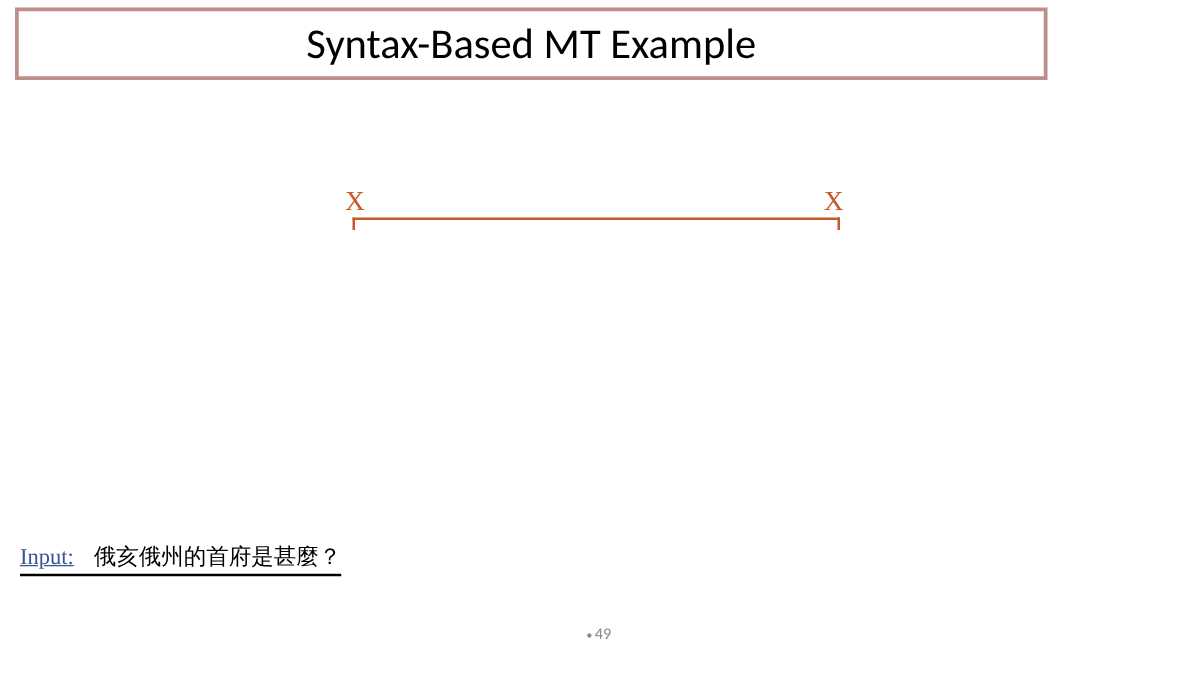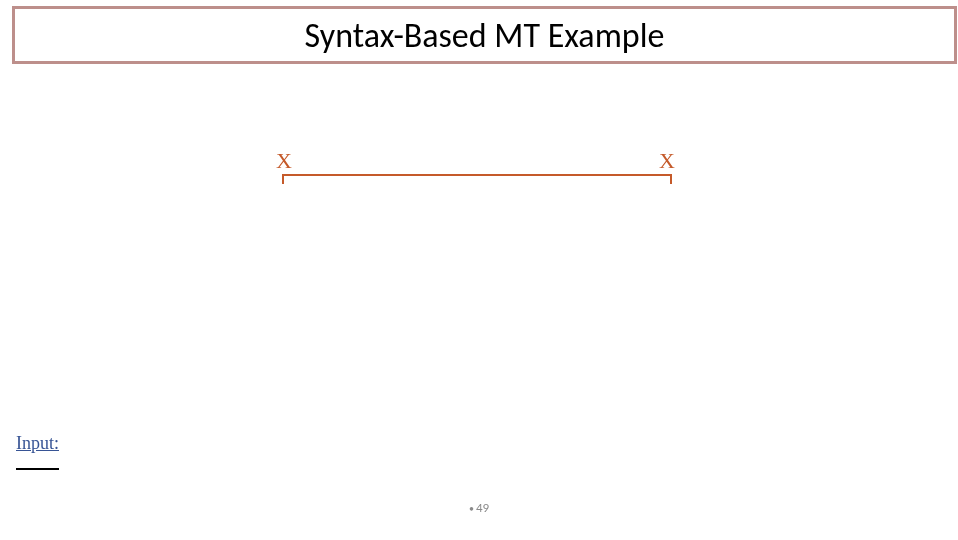--- a/index.html
+++ b/index.html
@@ -8,21 +8,21 @@
     height: 540px;
     background: #ffffff;
     font-family: Calibri, "Segoe UI", Arial, sans-serif;
     position: relative;
     overflow: hidden;
   }
   .title-box {
     position: absolute;
     left: 12px;
     top: 6px;
-    width: 945px;
+    width: 826px;
     height: 58px;
     border: 3px solid #bd8f8b;
     background: #ffffff;
     display: flex;
     align-items: center;
     justify-content: center;
   }
   .title-text {
     font-size: 34px;
     color: #000000;
@@ -54,21 +54,21 @@
     left: 0; top: 0; width: 2px; height: 10px;
   }
   .bracket .vr {
     right: 0; top: 0; width: 2px; height: 10px;
   }
   .input-row {
     position: absolute;
     left: 16px;
     top: 433px;
     border-bottom: 2px solid #000000;
-    padding-bottom: 14px;
+    padding-bottom: 2px;
     display: flex;
     align-items: baseline;
     gap: 16px;
   }
   .input-label {
     font-family: "Times New Roman", serif;
     font-size: 18px;
     color: #375495;
     text-decoration: underline;
   }
@@ -103,17 +103,18 @@
 <div class="x-label x-right">X</div>
 
 <div class="bracket">
   <div class="line h"></div>
   <div class="line vl"></div>
   <div class="line vr"></div>
 </div>
 
 <div class="input-row">
   <span class="input-label">Input:</span>
+  <span class="input-text">俄亥俄州的首府是甚麼？</span>
 </div>
 
 <div class="footer-num">
   <span class="footer-bullet">•</span><span>49</span>
 </div>
 
 </body></html>

